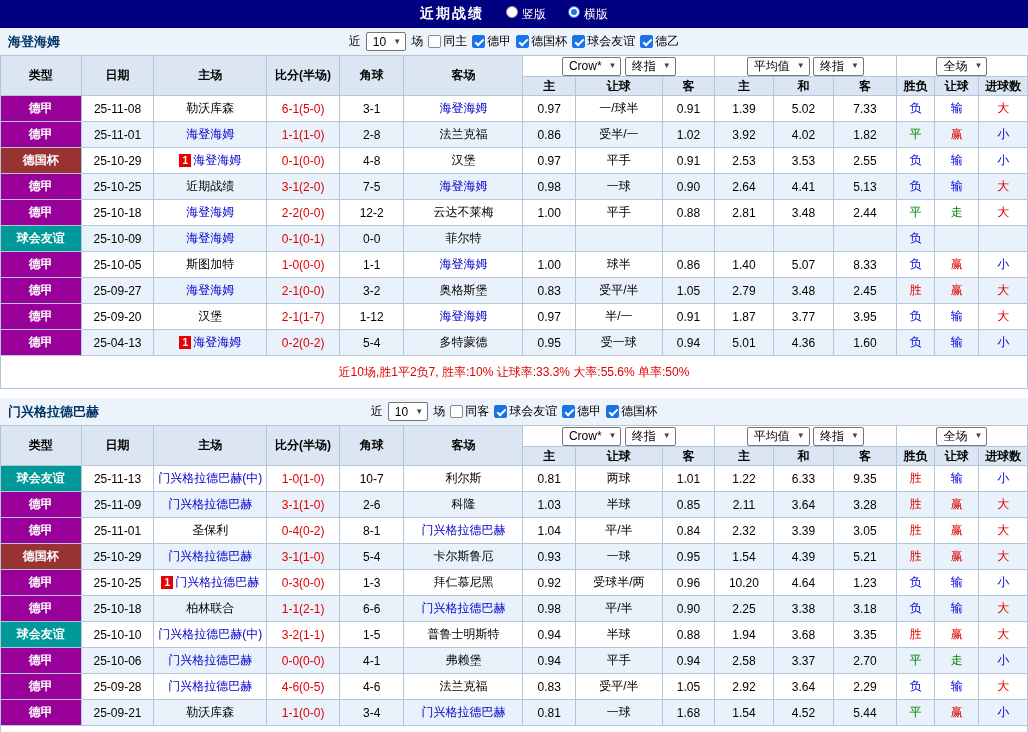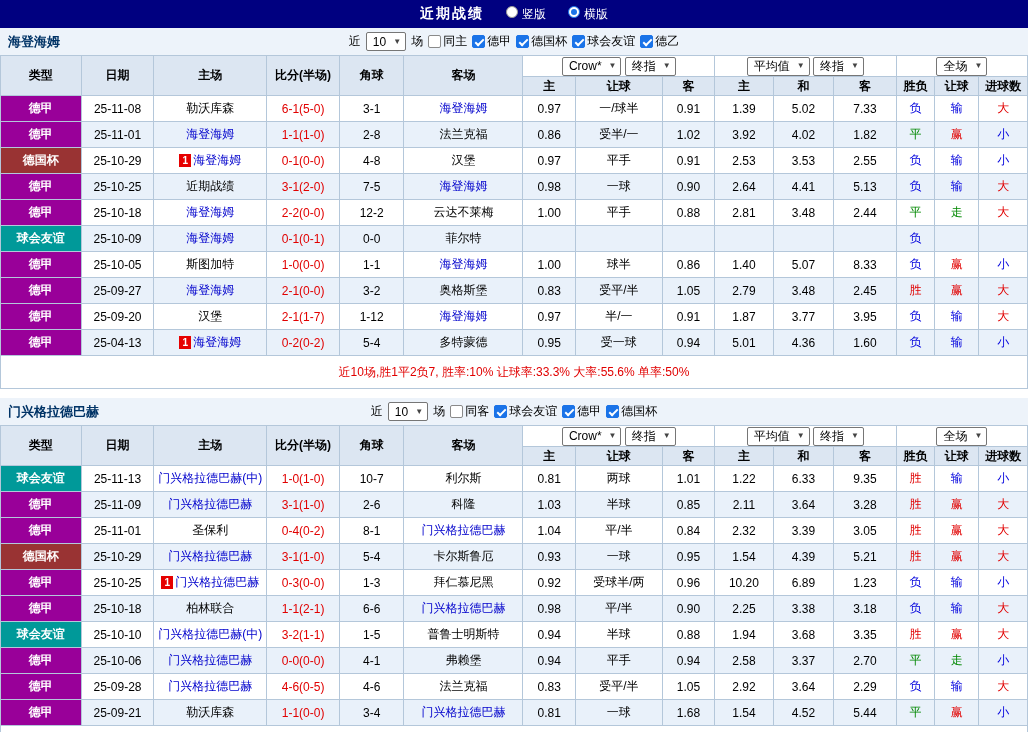--- a/index.html
+++ b/index.html
@@ -493,21 +493,21 @@
           <td class="lg" style="background: rgb(153, 0, 153);">德甲</td>
           <td>25-10-25</td>
           <td><span class="b1">1</span><span class="tm">门兴格拉德巴赫</span></td>
           <td class="sc">0-3(0-0)</td>
           <td>1-3</td>
           <td><span class="">拜仁慕尼黑</span></td>
           <td>0.92</td>
           <td>受球半/两</td>
           <td>0.96</td>
           <td>10.20</td>
-          <td>6.89</td>
+          <td>4.64</td>
           <td>1.23</td>
           <td style="color: rgb(0, 0, 221);">负</td>
           <td style="color: rgb(0, 0, 221);">输</td>
           <td style="color: rgb(0, 0, 221);">小</td>
         </tr>
         <tr>
           <td class="lg" style="background: rgb(153, 0, 153);">德甲</td>
           <td>25-10-18</td>
           <td><span class="">柏林联合</span></td>
           <td class="sc">1-1(2-1)</td>

